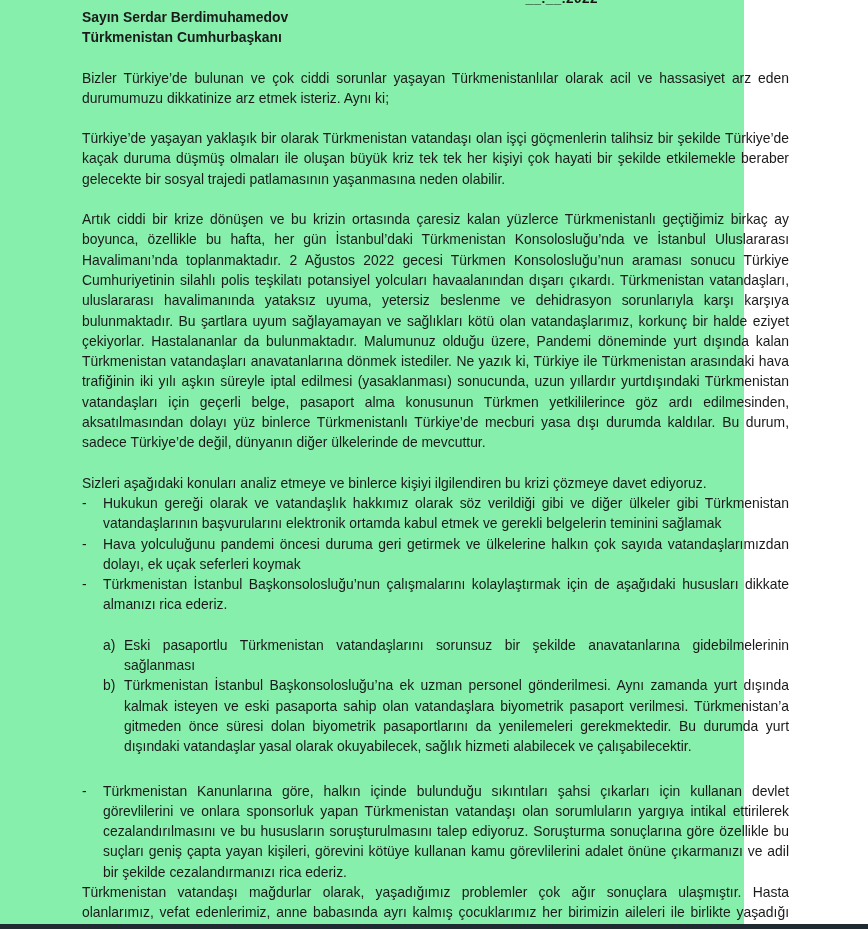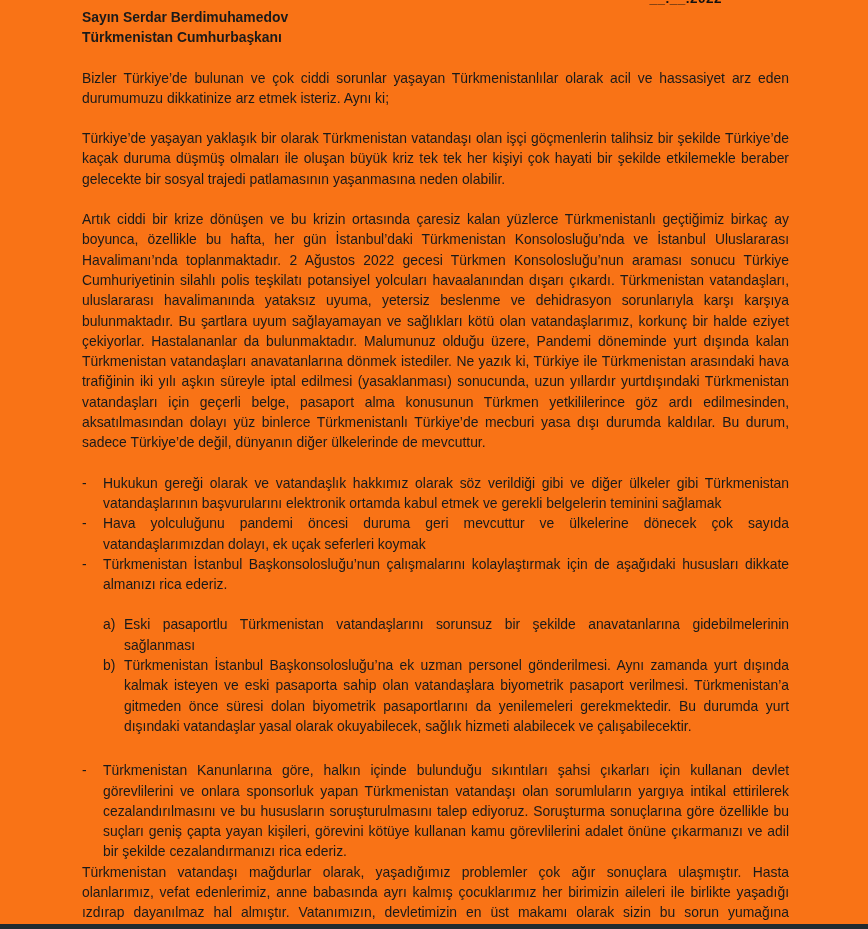--- a/index.html
+++ b/index.html
@@ -2,21 +2,21 @@
 <html><head>
 <meta charset="utf-8">
 <style>
   html, body { margin: 0; padding: 0; }
   body {
     width: 868px; height: 929px; overflow: hidden;
     background: #ffffff; position: relative;
     font-family: "Liberation Sans", sans-serif;
     color: #1a1a1a;
   }
-  .page { position: absolute; left: 0; top: 0; width: 868px; height: 924px; background: #f97316; }
+  .page { position: absolute; left: 0; top: 0; width: 744px; height: 924px; background: #86efac; }
   .date-cut {
     position: absolute; right: 146px; top: -9px;
     font-size: 13.5px; font-weight: bold; letter-spacing: 0.5px; color: #111;
   }
   .content {
     position: absolute; left: 82px; top: 7px; width: 707px;
     font-size: 13.9px; line-height: 20.3px;
   }
   .addr { font-weight: bold; margin: 0; }
   p { margin: 0; text-align: justify; }
@@ -39,28 +39,29 @@
 
   <div class="content">
     <p class="addr">Sayın Serdar Berdimuhamedov</p>
     <p class="addr">Türkmenistan Cumhurbaşkanı</p>
     <div class="gap"></div>
 
     <p class="para last-line-left">Bizler Türkiye’de bulunan ve çok ciddi sorunlar yaşayan Türkmenistanlılar olarak acil ve hassasiyet arz eden durumumuzu dikkatinize arz etmek isteriz. Aynı ki;</p>
     <p class="para last-line-left">Türkiye’de yaşayan yaklaşık bir olarak Türkmenistan vatandaşı olan işçi göçmenlerin talihsiz bir şekilde Türkiye’de kaçak duruma düşmüş olmaları ile oluşan büyük kriz tek tek her kişiyi çok hayati bir şekilde etkilemekle beraber gelecekte bir sosyal trajedi patlamasının yaşanmasına neden olabilir.</p>
     <p class="para last-line-left">Artık ciddi bir krize dönüşen ve bu krizin ortasında çaresiz kalan yüzlerce Türkmenistanlı geçtiğimiz birkaç ay boyunca, özellikle bu hafta, her gün İstanbul’daki Türkmenistan Konsolosluğu’nda ve İstanbul Uluslararası Havalimanı’nda toplanmaktadır. 2 Ağustos 2022 gecesi Türkmen Konsolosluğu’nun araması sonucu Türkiye Cumhuriyetinin silahlı polis teşkilatı potansiyel yolcuları havaalanından dışarı çıkardı. Türkmenistan vatandaşları, uluslararası havalimanında yataksız uyuma, yetersiz beslenme ve dehidrasyon sorunlarıyla karşı karşıya bulunmaktadır. Bu şartlara uyum sağlayamayan ve sağlıkları kötü olan vatandaşlarımız, korkunç bir halde eziyet çekiyorlar. Hastalananlar da bulunmaktadır. Malumunuz olduğu üzere, Pandemi döneminde yurt dışında kalan Türkmenistan vatandaşları anavatanlarına dönmek istediler. Ne yazık ki, Türkiye ile Türkmenistan arasındaki hava trafiğinin iki yılı aşkın süreyle iptal edilmesi (yasaklanması) sonucunda, uzun yıllardır yurtdışındaki Türkmenistan vatandaşları için geçerli belge, pasaport alma konusunun Türkmen yetkililerince göz ardı edilmesinden, aksatılmasından dolayı yüz binlerce Türkmenistanlı Türkiye’de mecburi yasa dışı durumda kaldılar. Bu durum, sadece Türkiye’de değil, dünyanın diğer ülkelerinde de mevcuttur.</p>
 
+    <p class="last-line-left">Sizleri aşağıdaki konuları analiz etmeye ve binlerce kişiyi ilgilendiren bu krizi çözmeye davet ediyoruz.</p>
     <ul class="dash">
       <li>
         <span class="bullet">-</span>
         <span>Hukukun gereği olarak ve vatandaşlık hakkımız olarak söz verildiği gibi ve diğer ülkeler gibi Türkmenistan vatandaşlarının başvurularını elektronik ortamda kabul etmek ve gerekli belgelerin teminini sağlamak</span>
       </li>
       <li>
         <span class="bullet">-</span>
-        <span>Hava yolculuğunu pandemi öncesi duruma geri mevcuttur ve ülkelerine dönecek çok sayıda vatandaşlarımızdan dolayı, ek uçak seferleri koymak</span>
+        <span>Hava yolculuğunu pandemi öncesi duruma geri getirmek ve ülkelerine halkın çok sayıda vatandaşlarımızdan dolayı, ek uçak seferleri koymak</span>
       </li>
       <li>
         <span class="bullet">-</span>
         <span>Türkmenistan İstanbul Başkonsolosluğu’nun çalışmalarını kolaylaştırmak için de aşağıdaki hususları dikkate almanızı rica ederiz.</span>
       </li>
     </ul>
     <div class="gap"></div>
 
     <ol class="alpha">
       <li>

